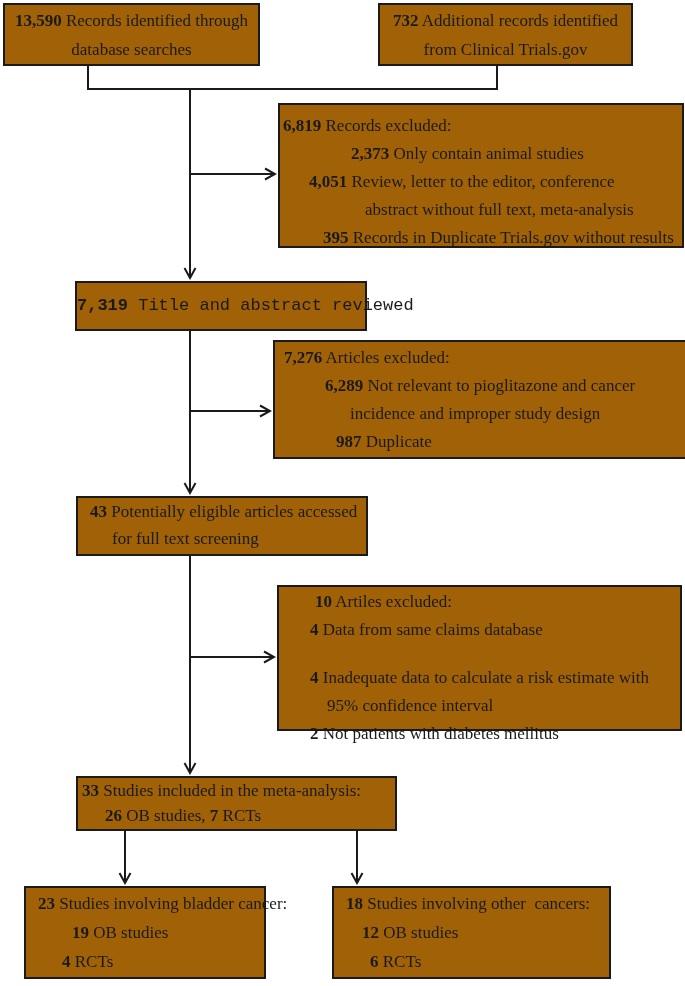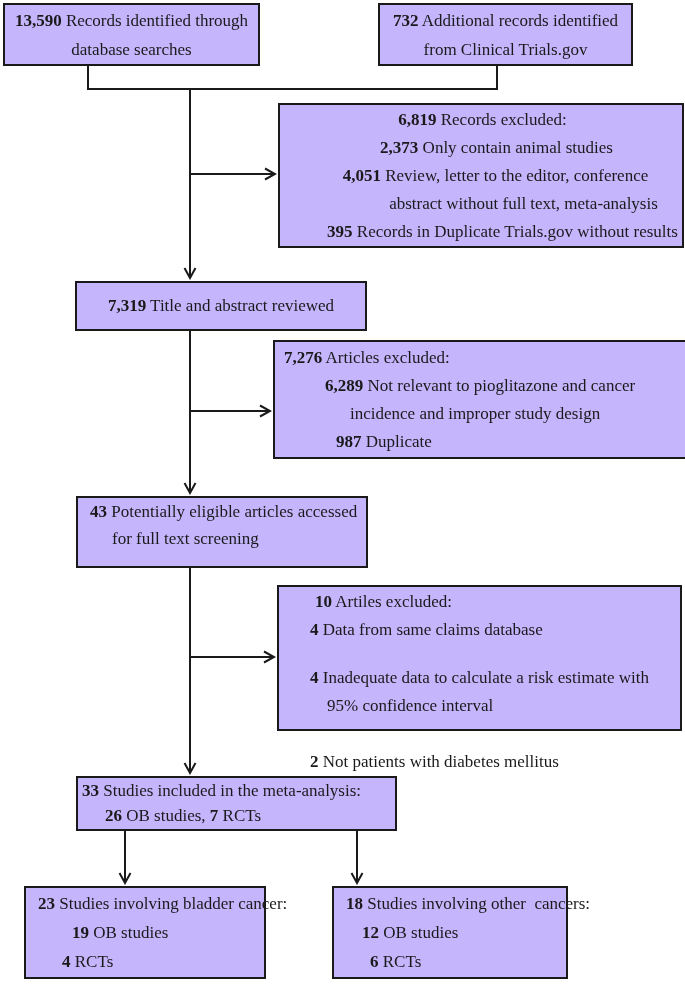--- a/index.html
+++ b/index.html
@@ -22,37 +22,37 @@
     left: 0;
     top: 0;
     width: 685px;
     height: 986px;
     pointer-events: none;
   }
   .box {
     position: absolute;
     box-sizing: border-box;
     border: 2px solid #1a1a1a;
-    background: #c4b5fd;
+    background: #a16207;
   }
   .ln {
     white-space: pre;
   }
   .ln b {
     font-weight: bold;
   }
   .center .ln {
     text-align: center;
     padding-left: 0;
   }
   
   .b-identified .ln, .b-additional .ln { line-height: 29px; }
   .b-identified, .b-additional { padding-top: 1px; }
   .b-excluded1 .ln { line-height: 28px; }
-  .b-excluded1 { padding-top: 1px; text-align: center; }
+  .b-excluded1 { padding-top: 7px; }
   .b-reviewed .ln { line-height: 46px; }
   .b-excluded2 .ln { line-height: 28px; }
   .b-excluded2 { padding-top: 2px; }
   .b-eligible .ln { line-height: 27px; }
   .b-excluded3 .ln { line-height: 28px; }
   .b-excluded3 { padding-top: 1px; }
   .b-included .ln { line-height: 25px; }
   .b-bladder .ln, .b-other .ln { line-height: 29px; }
   .b-bladder, .b-other { padding-top: 1px; }
 </style>
@@ -83,60 +83,60 @@
     <div class="ln"><span>database searches</span></div>
   </div>
 
   <div class="box center b-additional" style="left:378px; top:3px; width:255px; height:63px;">
     <div class="ln"><b>732</b><span> Additional records identified</span></div>
     <div class="ln"><span>from Clinical Trials.gov</span></div>
   </div>
 
   <div class="box b-excluded1" style="left:278px; top:103px; width:406px; height:145px;">
     <div class="ln" style="padding-left:3px;"><b>6,819</b><span> Records excluded:</span></div>
-    <div class="ln" style="padding-left:31px;"><b>2,373</b><span> Only contain animal studies</span></div>
+    <div class="ln" style="padding-left:31px;margin-left:40px;"><b>2,373</b><span> Only contain animal studies</span></div>
     <div class="ln" style="padding-left:29px;"><b>4,051</b><span> Review, letter to the editor, conference</span></div>
     <div class="ln" style="padding-left:85px;"><span>abstract without full text, meta-analysis</span></div>
     <div class="ln" style="padding-left:43px;"><b>395</b><span> Records in Duplicate Trials.gov without results</span></div>
   </div>
 
-  <div class="box center b-reviewed" style="left:75px; top:281px; width:292px; height:50px;">
+  <div class="box center b-reviewed" style="left:75px; top:281px; width:292px; height:50px;font-family:Liberation Mono, monospace;">
     <div class="ln"><b>7,319</b><span> Title and abstract reviewed</span></div>
   </div>
 
   <div class="box b-excluded2" style="left:273px; top:340px; width:443px; height:119px;">
     <div class="ln" style="padding-left:9px;"><b>7,276</b><span> Articles excluded:</span></div>
     <div class="ln" style="padding-left:50px;"><b>6,289</b><span> Not relevant to pioglitazone and cancer</span></div>
     <div class="ln" style="padding-left:75px;"><span>incidence and improper study design</span></div>
     <div class="ln" style="padding-left:61px;"><b>987</b><span> Duplicate</span></div>
   </div>
 
-  <div class="box b-eligible" style="left:76px; top:496px; width:292px; height:72px;">
+  <div class="box b-eligible" style="left:76px; top:496px; width:292px; height:60px;">
     <div class="ln" style="padding-left:12px;"><b>43</b><span> Potentially eligible articles accessed</span></div>
     <div class="ln" style="padding-left:34px;"><span>for full text screening</span></div>
   </div>
 
   <div class="box b-excluded3" style="left:277px; top:585px; width:405px; height:146px;">
     <div class="ln" style="padding-left:36px;"><b>10</b><span> Artiles excluded:</span></div>
     <div class="ln" style="padding-left:31px;"><b>4</b><span> Data from same claims database</span></div>
     <div class="ln" style="padding-left:31px;margin-top:20px;"><b>4</b><span> Inadequate data to calculate a risk estimate with</span></div>
     <div class="ln" style="padding-left:48px;"><span>95% confidence interval</span></div>
-    <div class="ln" style="padding-left:31px;margin-top:28px;"><b>2</b><span> Not patients with diabetes mellitus</span></div>
+    <div class="ln" style="padding-left:31px;"><b>2</b><span> Not patients with diabetes mellitus</span></div>
   </div>
 
   <div class="box b-included" style="left:76px; top:776px; width:321px; height:55px;">
     <div class="ln" style="padding-left:4px;"><b>33</b><span> Studies included in the meta-analysis:</span></div>
     <div class="ln" style="padding-left:27px;"><b>26</b><span> OB studies, </span><b>7</b><span> RCTs</span></div>
   </div>
 
   <div class="box b-bladder" style="left:24px; top:886px; width:242px; height:93px;">
     <div class="ln" style="padding-left:12px;"><b>23</b><span> Studies involving bladder cancer:</span></div>
     <div class="ln" style="padding-left:46px;"><b>19</b><span> OB studies</span></div>
     <div class="ln" style="padding-left:36px;"><b>4</b><span> RCTs</span></div>
   </div>
 
-  <div class="box b-other" style="left:332px; top:886px; width:236px; height:93px;">
+  <div class="box b-other" style="left:332px; top:886px; width:279px; height:93px;">
     <div class="ln" style="padding-left:12px;"><b>18</b><span> Studies involving other  cancers:</span></div>
     <div class="ln" style="padding-left:28px;"><b>12</b><span> OB studies</span></div>
     <div class="ln" style="padding-left:36px;"><b>6</b><span> RCTs</span></div>
   </div>
 
 </div>
 
 </body></html>

